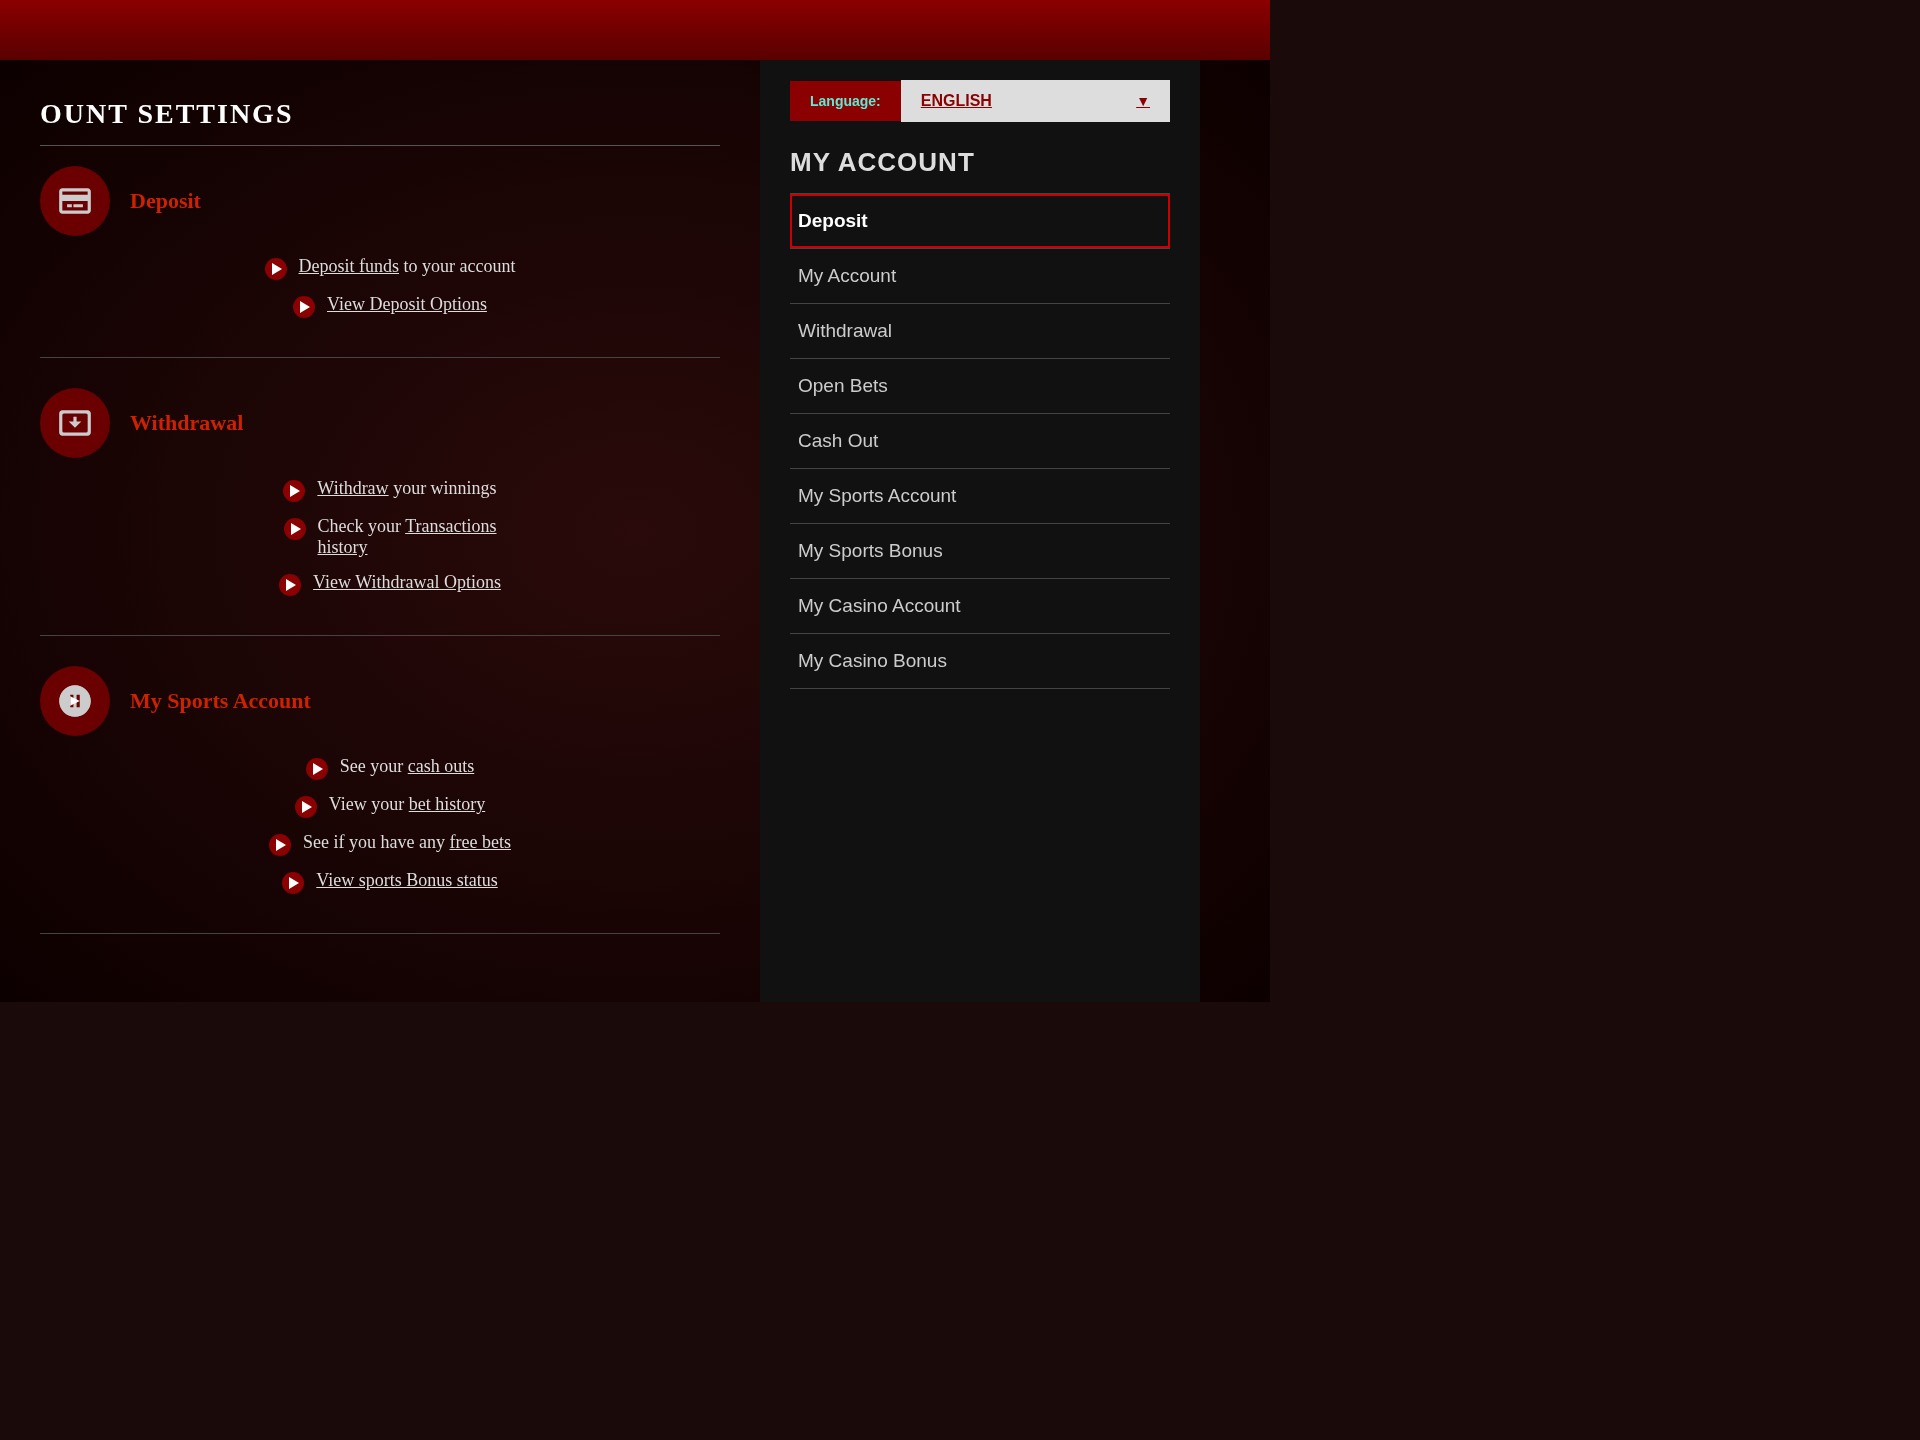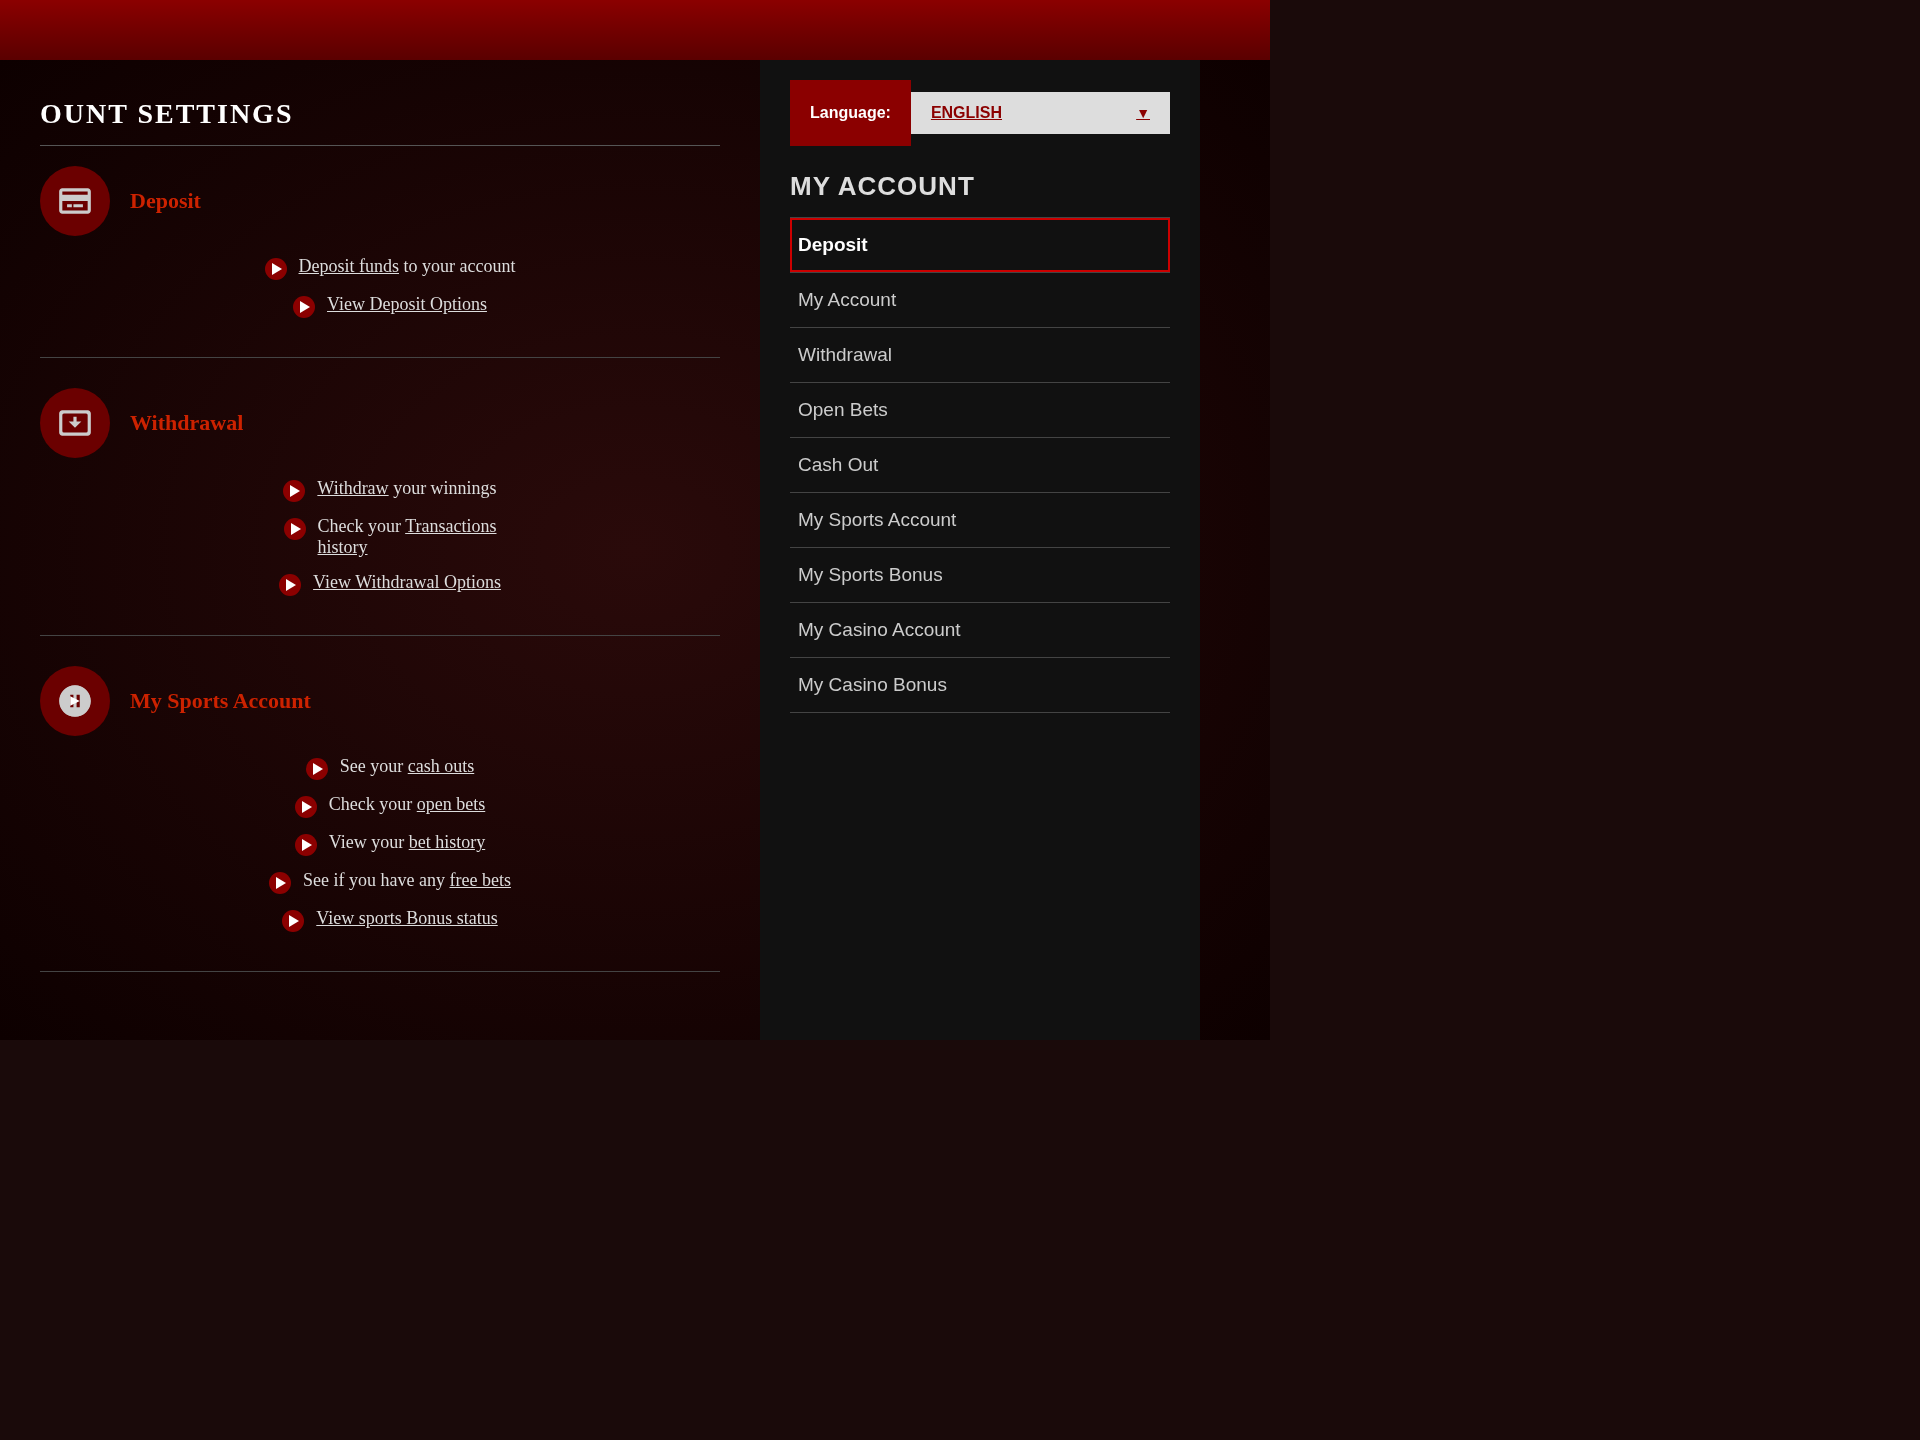--- a/index.html
+++ b/index.html
@@ -139,23 +139,23 @@
     }
 
     .language-selector {
       display: flex;
       align-items: center;
       margin-bottom: 25px;
     }
 
     .language-label {
       background: #8b0000;
-      color: #ffffff;
-      padding: 24px 20px;
-      font-size: 16px;
+      color: #5eead4;
+      padding: 12px 20px;
+      font-size: 14px;
       font-weight: bold;
     }
 
     .language-value {
       background: #ddd;
       color: #8b0000;
       padding: 12px 20px;
       font-size: 16px;
       font-weight: bold;
       display: flex;
@@ -278,24 +278,20 @@
         </div>
         <span class="section-title">My Sports Account</span>
       </div>
       <div class="section-links">
         <div class="link-item">
           <div class="play-icon"></div>
           <span class="plain-text">See your <a>cash outs</a></span>
         </div>
         <div class="link-item">
           <div class="play-icon"></div>
-          <span class="plain-text">Check your <a>open bets</a></span>
-        </div>
-        <div class="link-item">
-          <div class="play-icon"></div>
           <span class="plain-text">View your <a>bet history</a></span>
         </div>
         <div class="link-item">
           <div class="play-icon"></div>
           <span class="plain-text">See if you have any <a>free bets</a></span>
         </div>
         <div class="link-item">
           <div class="play-icon"></div>
           <span><a>View sports Bonus status</a></span>
         </div>

